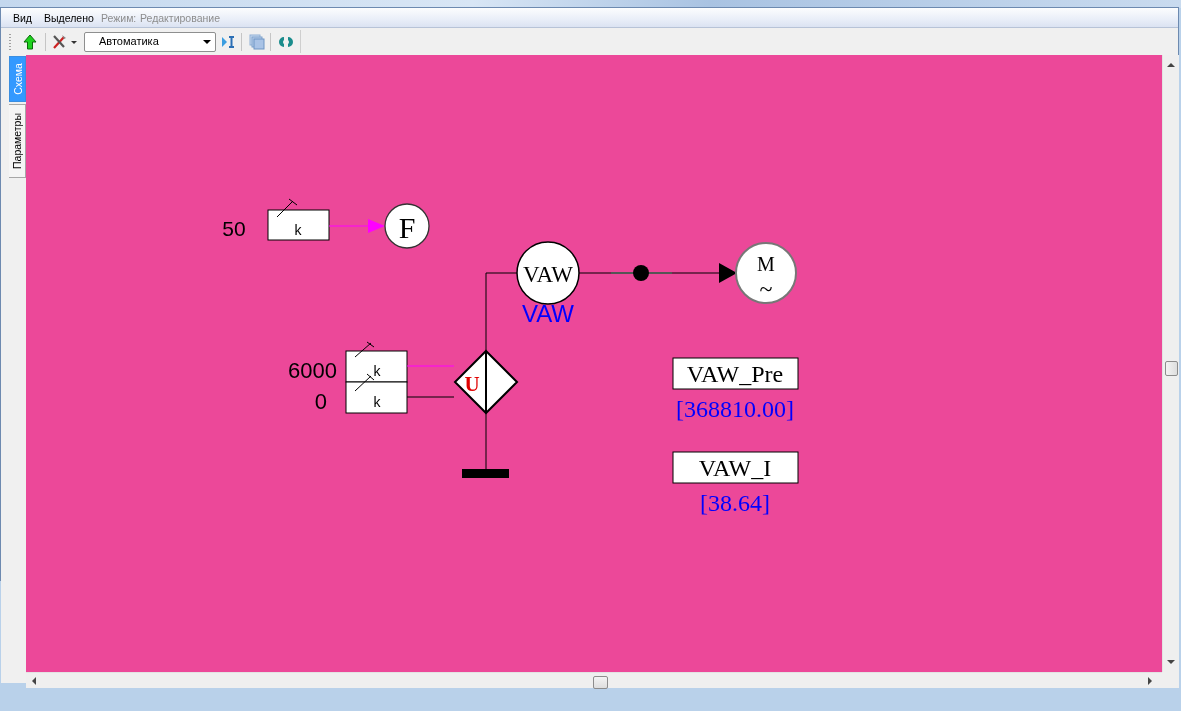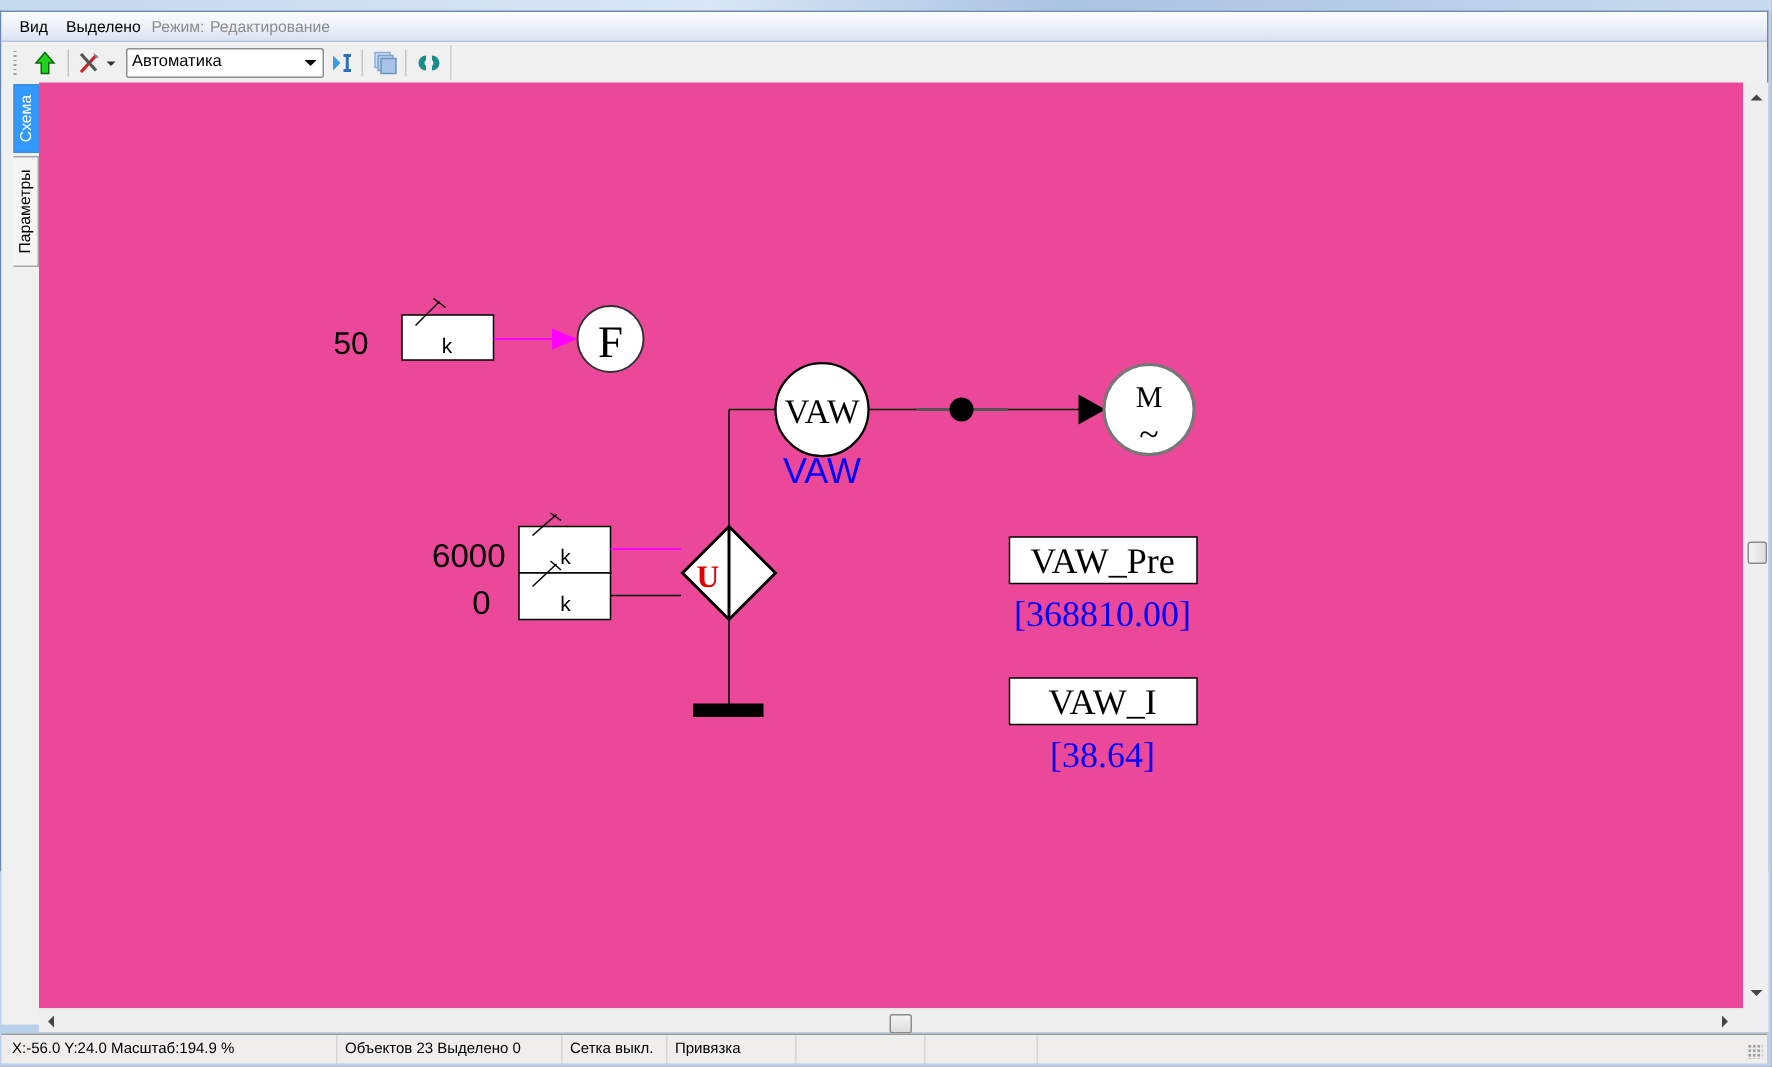--- a/index.html
+++ b/index.html
@@ -17,21 +17,21 @@
   .menu-item.disabled { color: #8d8d8d; }
 
   .toolbar { position: absolute; left: 0; top: 20px; width: 100%; height: 27px; background: #f0f0f0; }
   .tb-inner { position: absolute; left: 6px; top: 2px; width: 294px; height: 23px;
     border-right: 1px solid #cfcfcf; }
   .grip { position: absolute; left: 2px; top: 4px; width: 2px; height: 16px;
     background: repeating-linear-gradient(#a0a0a0 0 1px, transparent 1px 3px); }
   .tb-btn { position: absolute; top: 2px; width: 20px; height: 20px; display: flex; align-items: center; justify-content: center; }
   .tb-sep { position: absolute; top: 3px; width: 1px; height: 18px; background: #c5c5c5; }
   .combo { position: absolute; left: 77px; top: 2px; width: 132px; height: 20px; background: #fff;
-    border: 1px solid #8e8f8f; border-radius: 2px; font-size: 11px; padding: 2px 0 0 3px; }
+    border: 1px solid #8e8f8f; border-radius: 2px; font-size: 11px; padding: 2px 0 0 14px; }
   .combo-arrow { position: absolute; right: 4px; top: 7px; width: 0; height: 0;
     border-left: 4px solid transparent; border-right: 4px solid transparent; border-top: 4px solid #000; }
 
   .sidetabs { position: absolute; left: 0; top: 47px; width: 25px; height: 628px; background: #f0f0f0; }
   .vtab { position: absolute; left: 8px; width: 17px; font-size: 10.5px; display: flex; align-items: center; justify-content: center; }
   .vtab span { transform: rotate(-90deg); white-space: nowrap; display: block; }
   .vtab-schema { top: 1px; height: 46px; background: #3399ff; color: #fff; border: 1px solid #3b8ee0; }
   .vtab-params { top: 49px; height: 74px; background: #f5f5f5; border: 1px solid #a7a7a7; border-left: none; color: #000; }
 
   .canvas { position: absolute; left: 25px; top: 47px; width: 1136px; height: 617px; background: #ec4899; overflow: hidden; }
@@ -205,22 +205,13 @@
     <div class="thumb-v"></div>
     <div class="arrow-down"></div>
   </div>
   <div class="hscroll">
     <div class="arrow-left"></div>
     <div class="thumb-h"></div>
     <div class="arrow-right"></div>
   </div>
   <div class="corner"></div>
 
-  <div class="statusbar">
-    <div class="sb-cell" style="left:2px;width:222px">X:-56.0  Y:24.0  Масштаб:194.9 %</div>
-    <div class="sb-cell" style="left:224px;width:150px">Объектов 23  Выделено 0</div>
-    <div class="sb-cell" style="left:374px;width:70px">Сетка выкл.</div>
-    <div class="sb-cell" style="left:444px;width:86px">Привязка</div>
-    <div class="sb-cell" style="left:530px;width:86px"></div>
-    <div class="sb-cell" style="left:616px;width:75px"></div>
-    <div class="grip-resize"></div>
-  </div>
 </div>
 
 </body></html>

